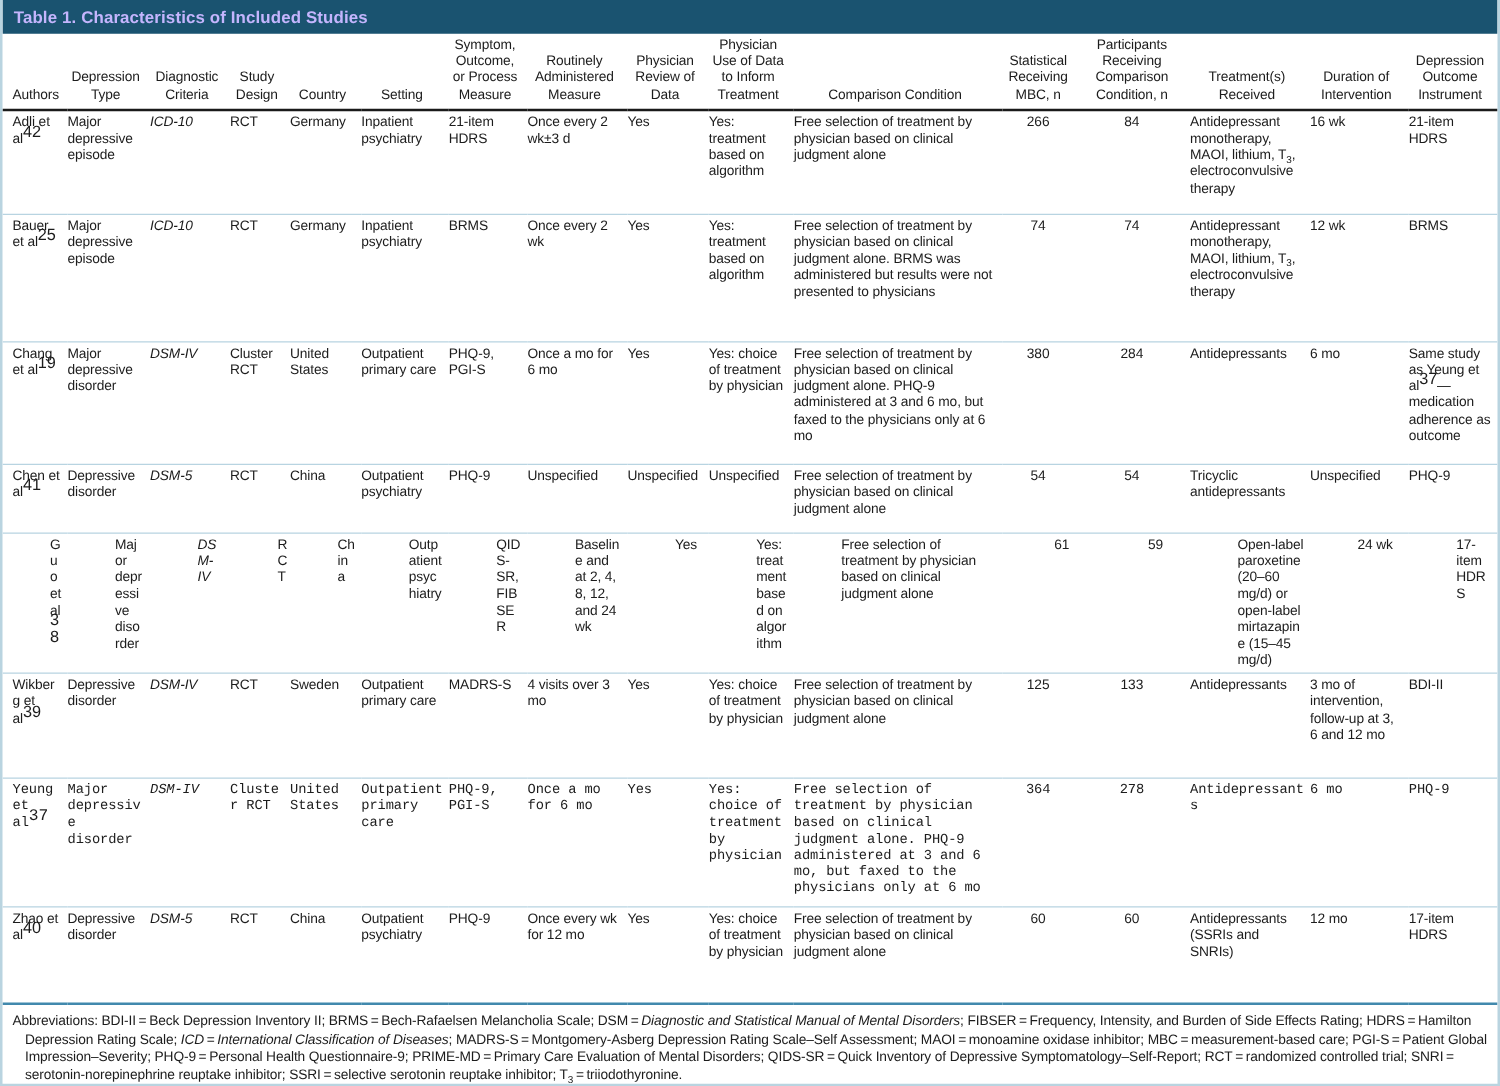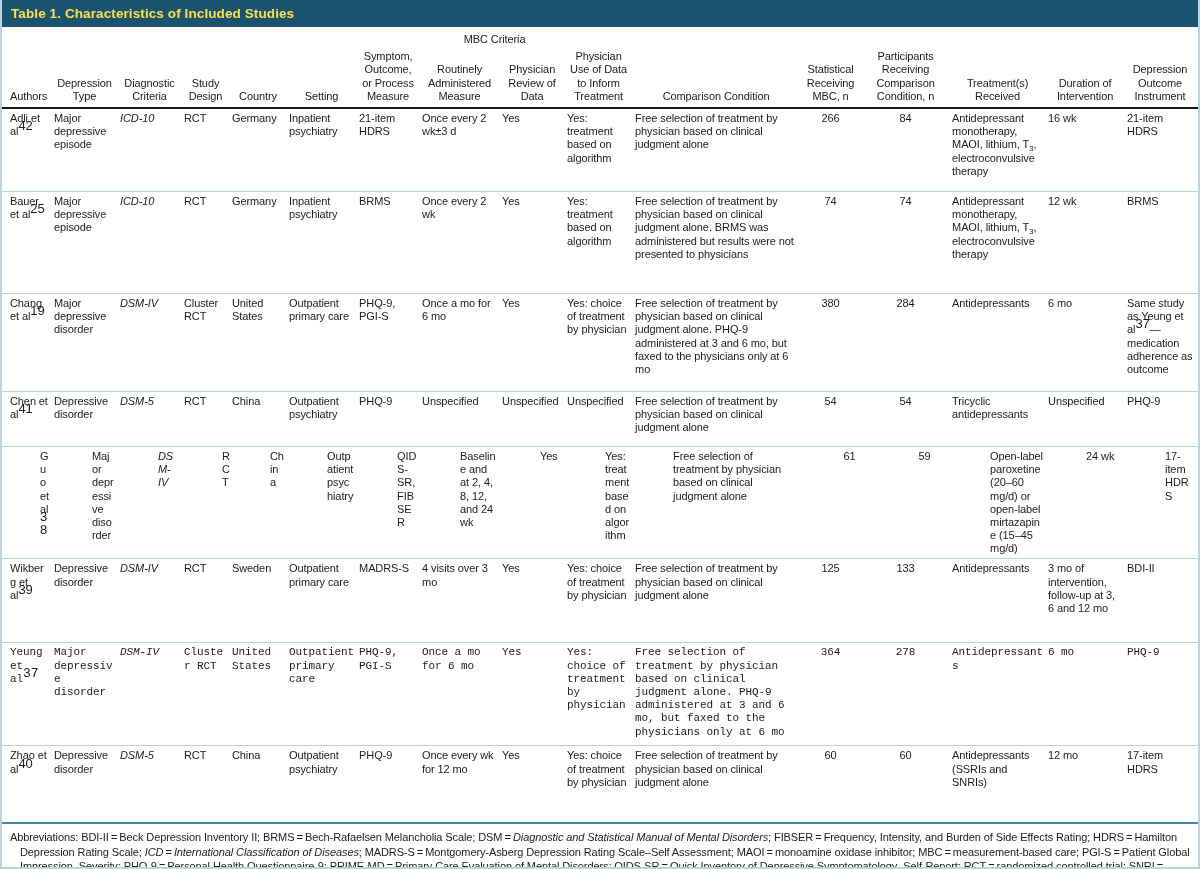--- a/index.html
+++ b/index.html
@@ -18,21 +18,21 @@
     -webkit-font-smoothing:antialiased;
   }
   .page{
     box-sizing:border-box;width:1200px;height:869px;
     border-left:2px solid var(--page-border);
     border-right:2px solid var(--page-border);
     border-bottom:2px solid var(--page-border);
     overflow:hidden;background:#fff;
   }
   .title-bar{
-    background:var(--title-bar);color:#fde047;
+    background:var(--title-bar);color:#c4b5fd;
     height:27px;display:flex;align-items:center;
     padding-left:9px;box-sizing:border-box;
     font-size:13.5px;font-weight:bold;letter-spacing:0.1px;
   }
   table.studies{
     border-collapse:collapse;table-layout:fixed;
     width:1196px;font-size:11px;line-height:1.2;
     letter-spacing:-0.1px;
   }
   th,td{padding:3px 5px 3px 0;word-wrap:break-word;}
@@ -88,25 +88,20 @@
         <col style="width:65px">
       <col style="width:68px">
         <col style="width:167px">
         <col style="width:62px">
       <col style="width:88px">
         <col style="width:96px">
         <col style="width:79px">
       <col style="width:71px">
     </colgroup>
     <thead>
-      <tr class="group-row">
-        <th colspan="6"></th>
-        <th colspan="4" class="group">MBC Criteria</th>
-        <th colspan="6"></th>
-      </tr>
       <tr class="cols" id="header-row">
           <th class="left">Authors</th>
           <th>Depression Type</th>
           <th>Diagnostic Criteria</th>
           <th>Study Design</th>
           <th>Country</th>
           <th>Setting</th>
           <th>Symptom, Outcome, or Process Measure</th>
           <th>Routinely Administered Measure</th>
           <th>Physician Review of Data</th>

